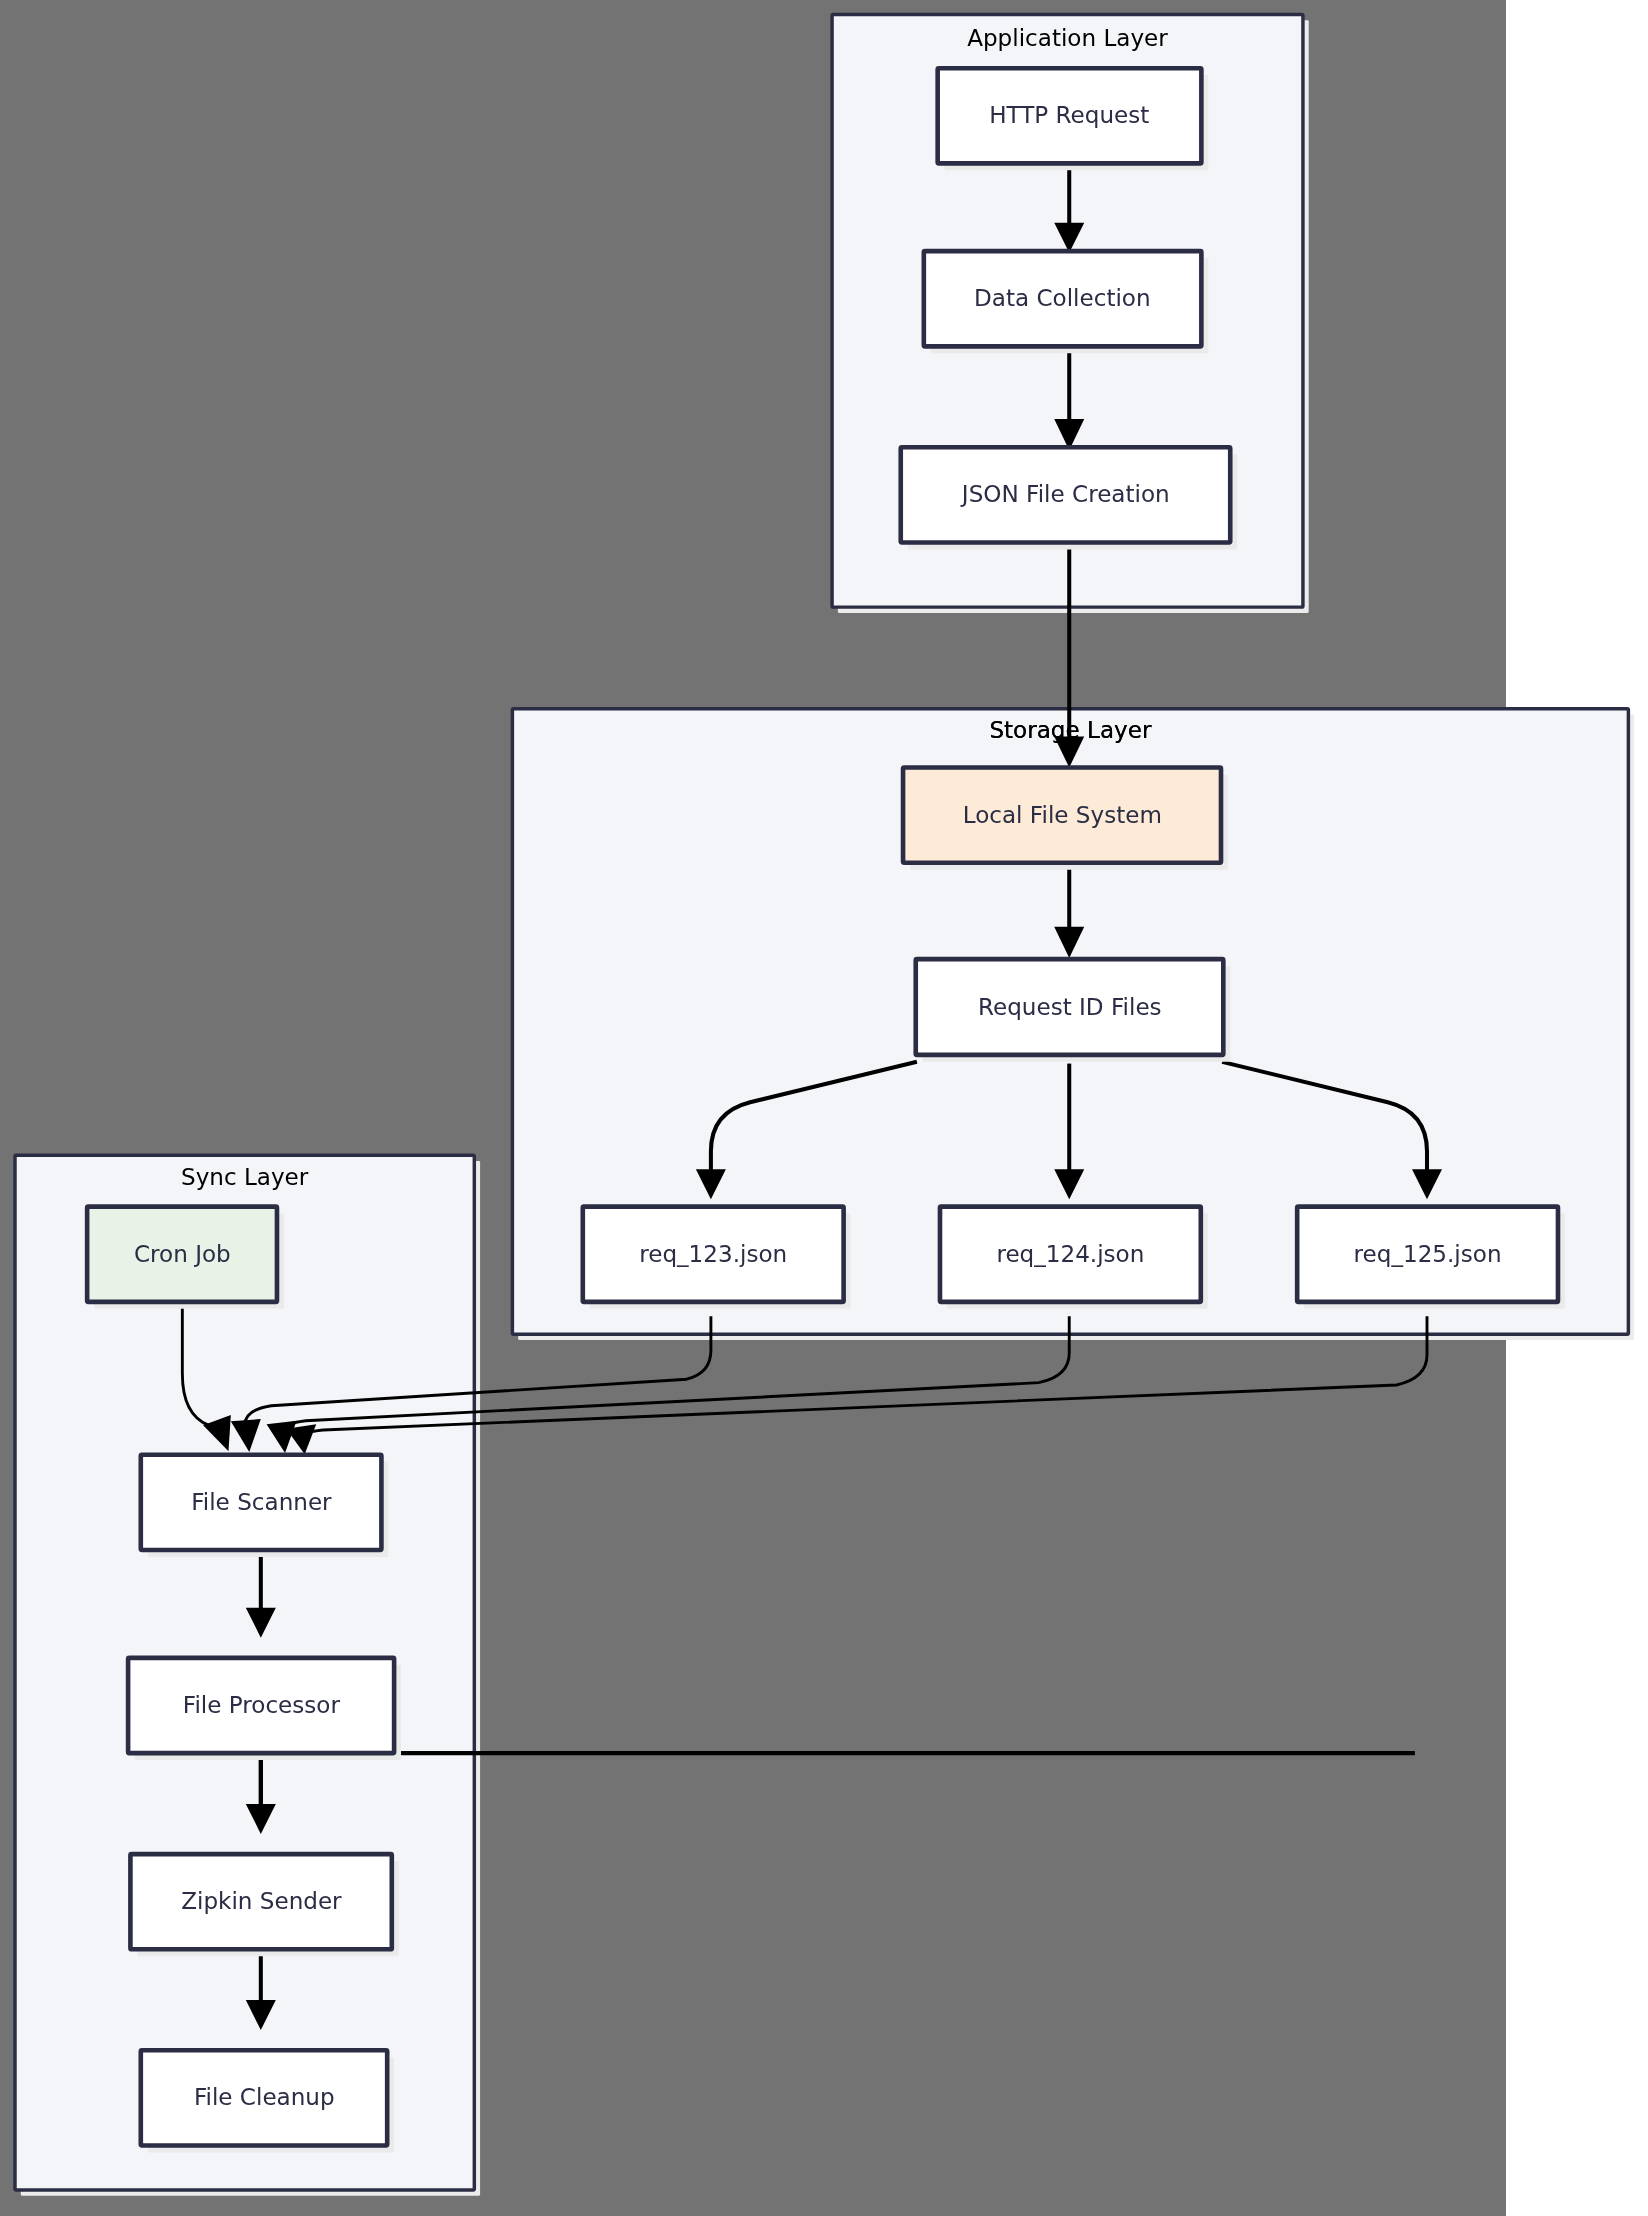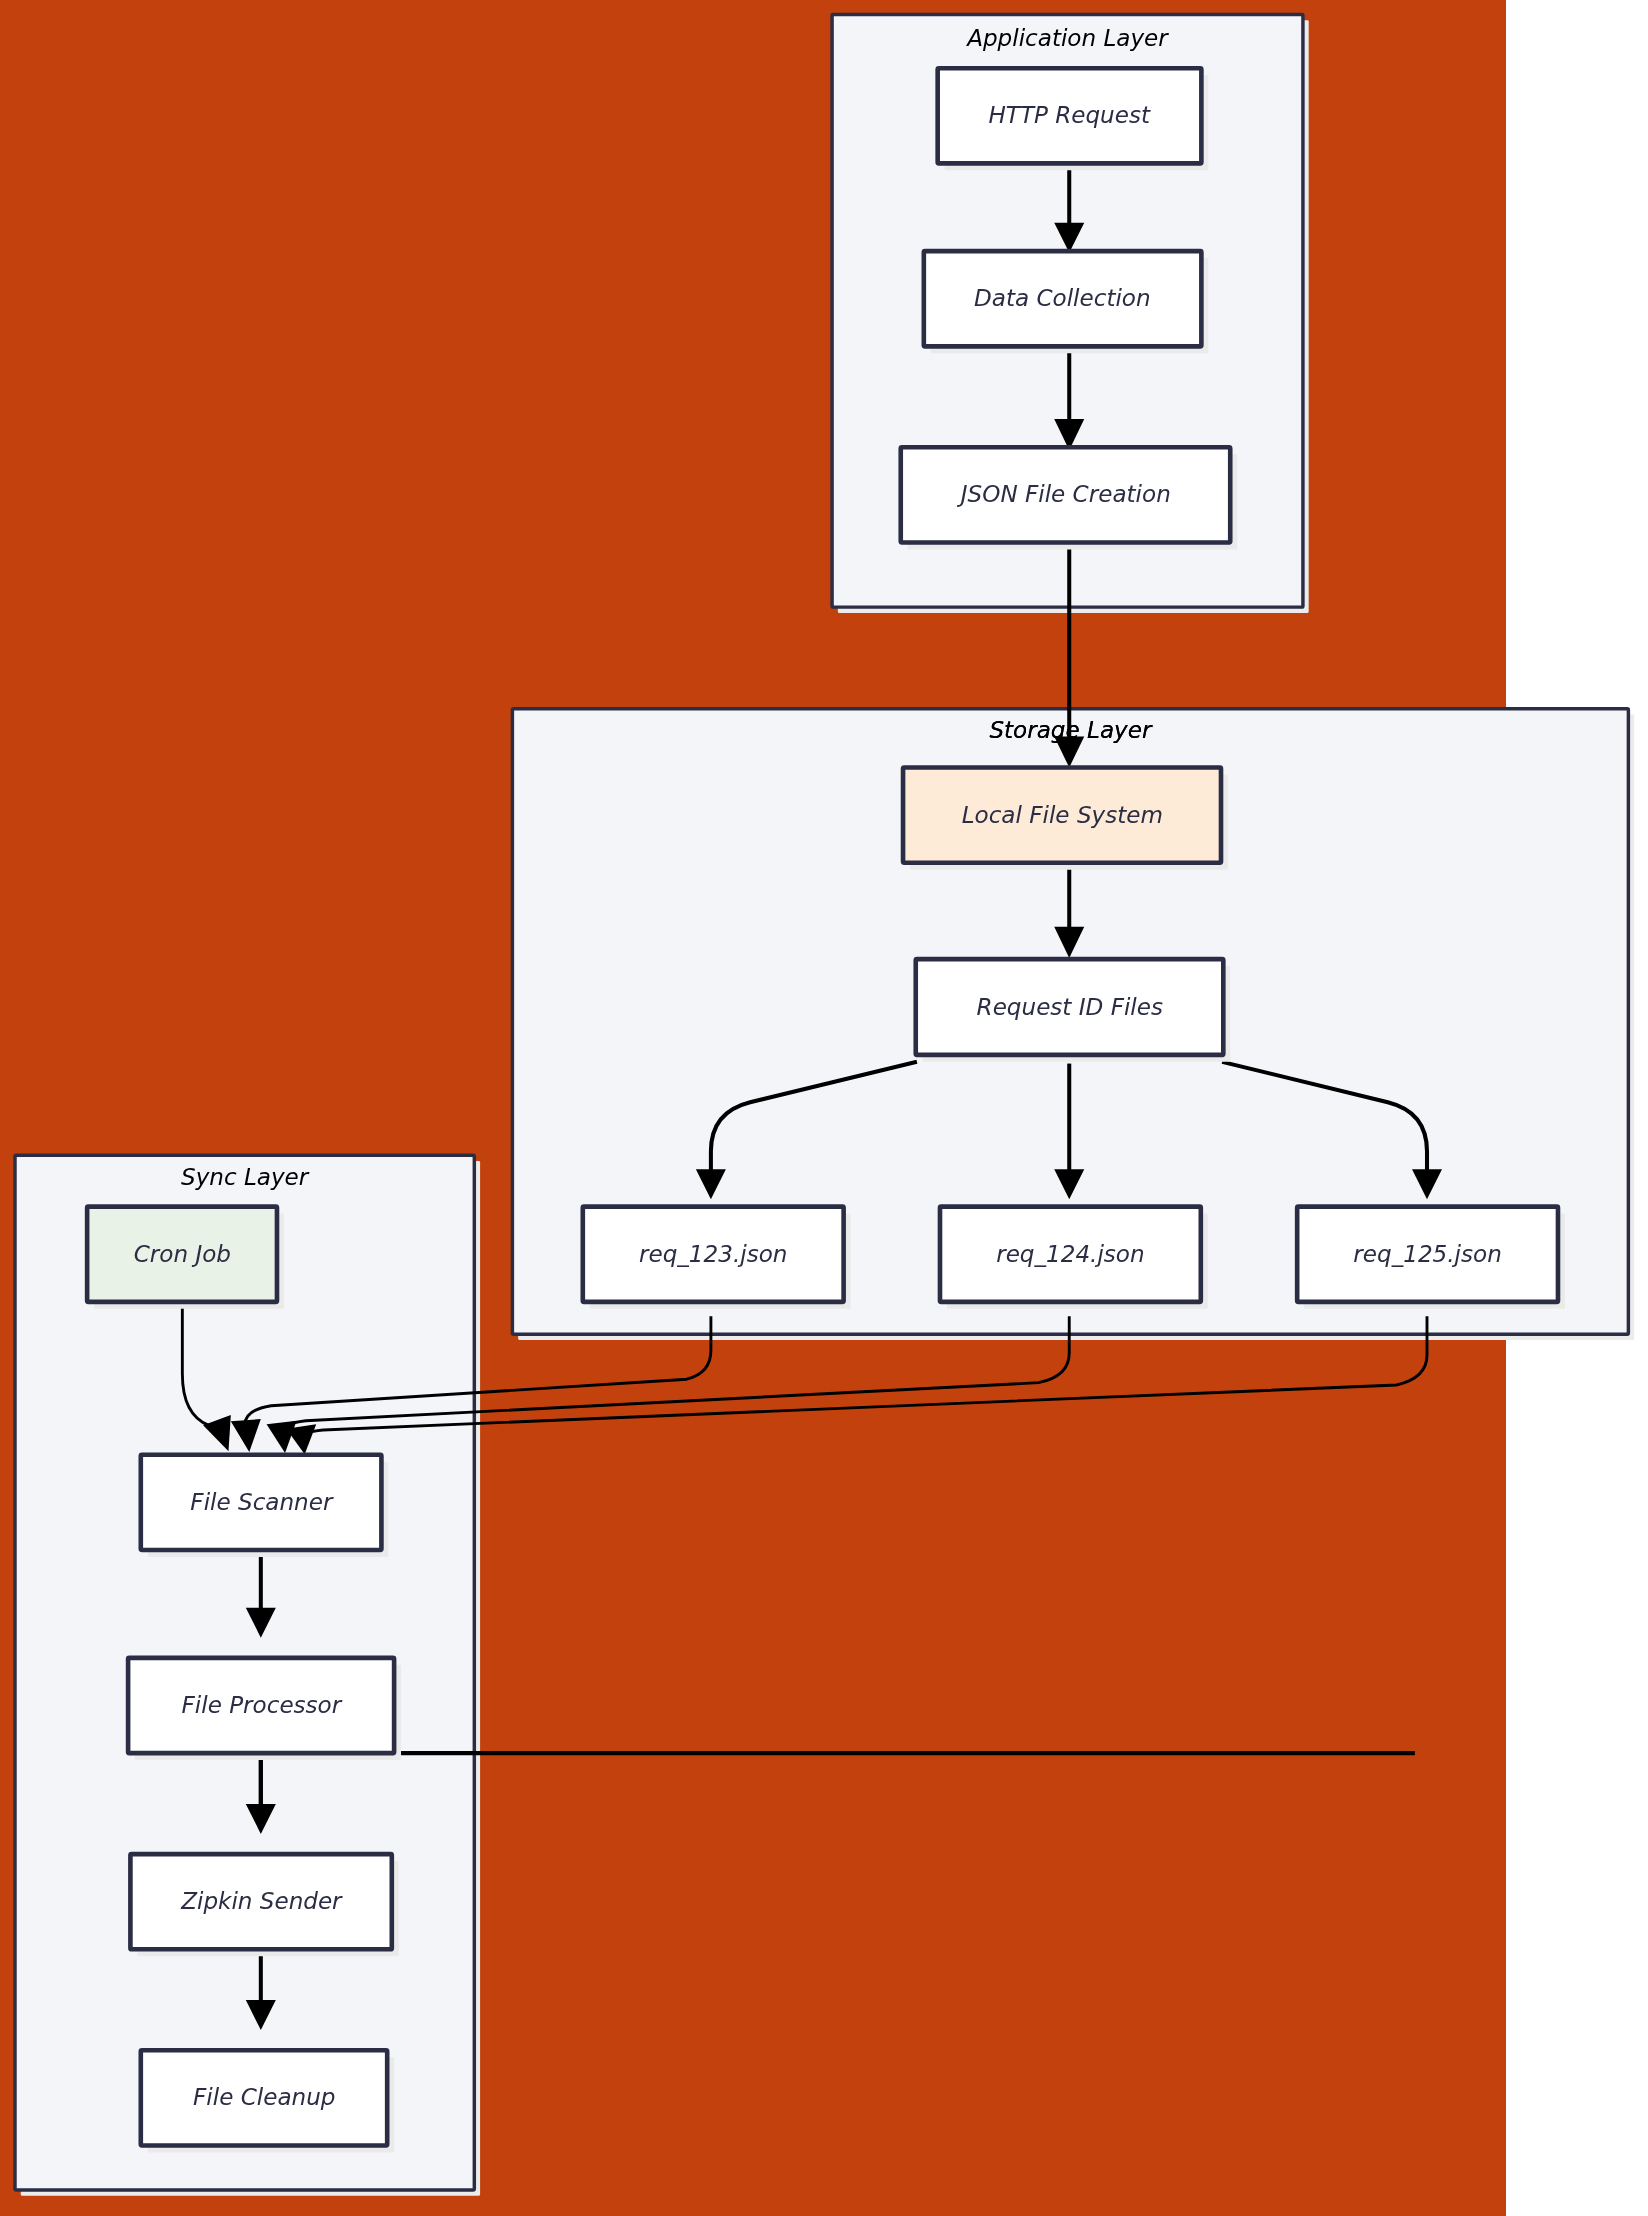--- a/index.html
+++ b/index.html
@@ -10,22 +10,21 @@
   body {
     width: 1648px;
     height: 2216px;
     font-family: "DejaVu Sans", sans-serif;
     overflow: hidden;
   }
   #diagram-root {
     position: relative;
     width: 1506px;
     height: 2216px;
-    background: #c2410c;
-    font-style: italic;
+    background: #737373;
   }
   svg.flow {
     display: block;
     width: 1648px;
     height: 2216px;
   }
   .cluster-box {
     fill: #f4f5f9;
     stroke: #2a2d44;
     stroke-width: 6;

